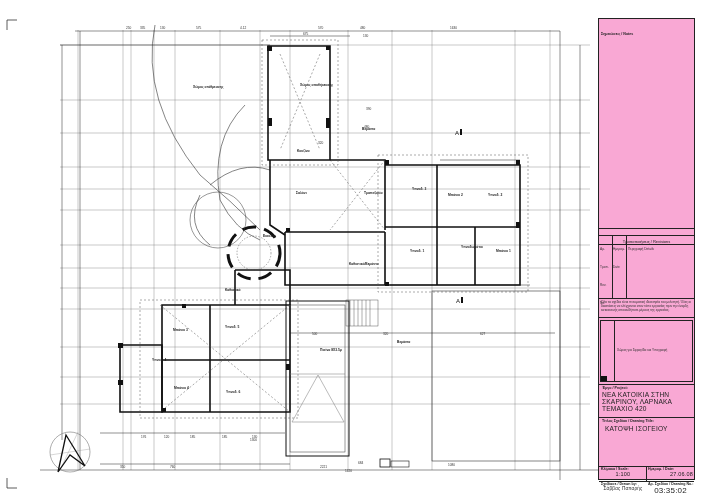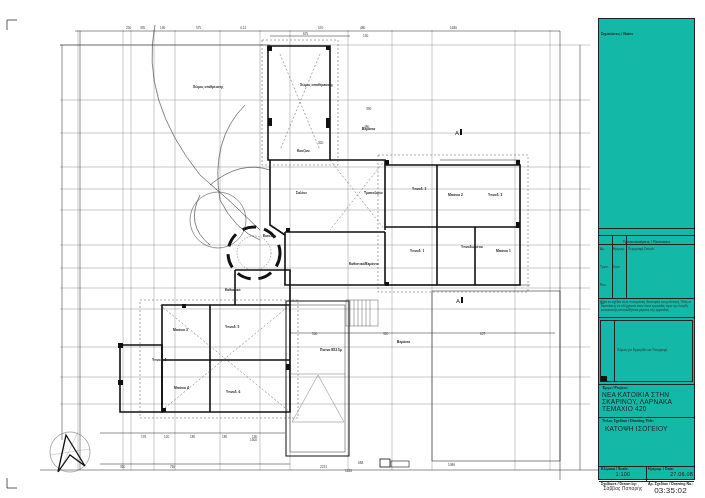--- a/index.html
+++ b/index.html
@@ -1,19 +1,19 @@
 <!DOCTYPE html>
 <html><head>
 <meta charset="utf-8">
 <style>
   html,body{margin:0;padding:0;background:#fff;}
   body{width:705px;height:498px;position:relative;overflow:hidden;font-family:"Liberation Sans",sans-serif;color:#111;}
   #sheet{position:absolute;left:0;top:0;width:705px;height:498px;}
   svg text{font-family:"Liberation Sans",sans-serif;}
-  .tb{position:absolute;left:598px;top:18px;width:97px;height:462px;border:1px solid #222;background:#14b8a6;box-sizing:border-box;}
+  .tb{position:absolute;left:598px;top:18px;width:97px;height:462px;border:1px solid #222;background:#f9a8d4;box-sizing:border-box;}
   .tb .cell{position:absolute;box-sizing:border-box;}
   .lbl{font-size:3.6px;font-weight:bold;color:#222;white-space:nowrap;}
   .val{font-size:6.6px;color:#222;white-space:nowrap;letter-spacing:0.2px;}
   .small{font-size:3.2px;color:#333;line-height:4px;}
   .hl{position:absolute;left:0;right:0;border-top:1px solid #222;}
 </style>
 </head>
 <body>
 
 <div id="sheet">

